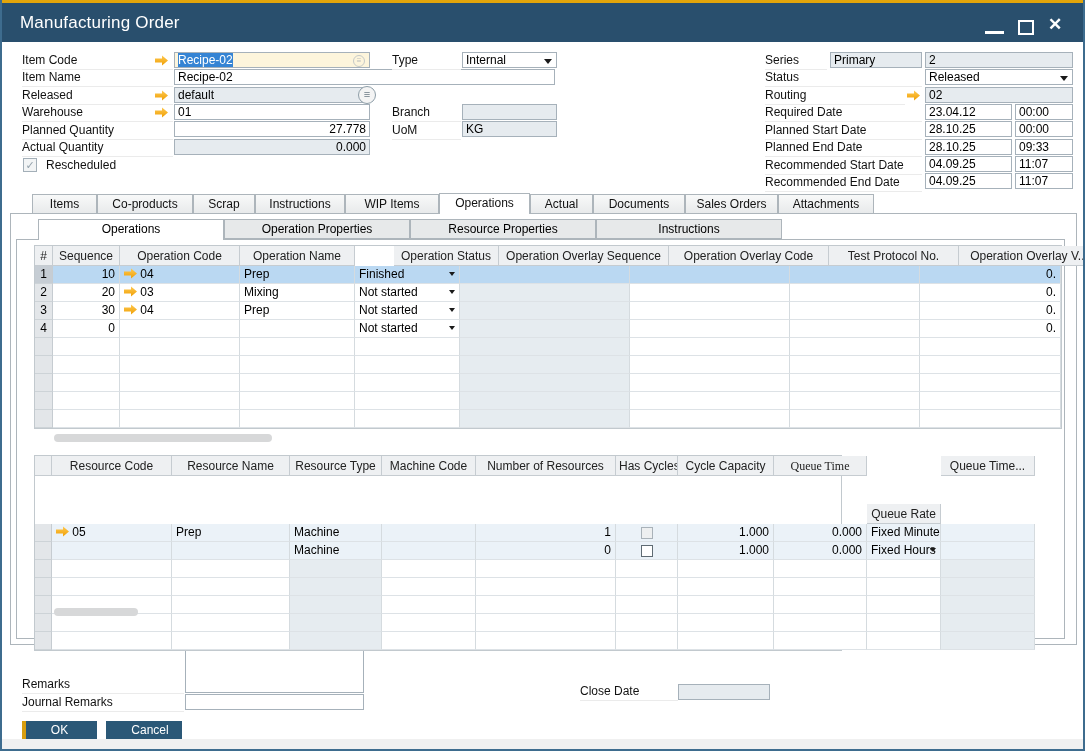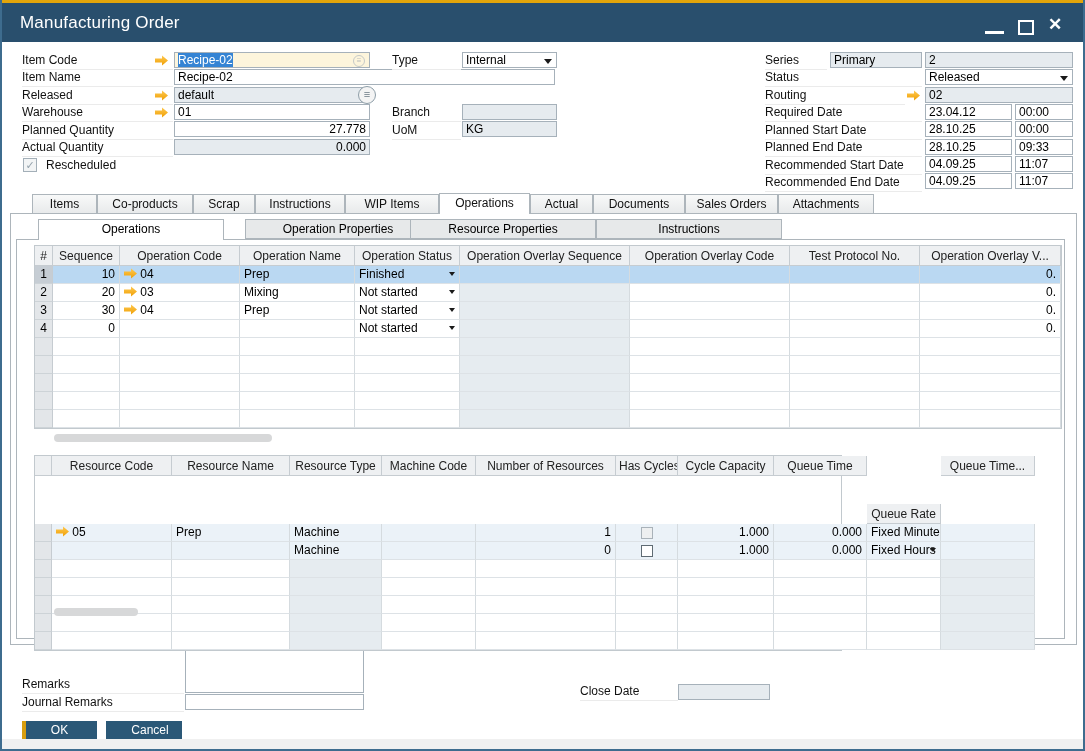--- a/index.html
+++ b/index.html
@@ -165,32 +165,32 @@
       <div class="tab" style="left: 343px; width: 94px;">WIP Items</div>
       <div class="tab active" style="left: 437px; width: 91px; top: 193px;">Operations</div>
       <div class="tab" style="left: 528px; width: 63px;">Actual</div>
       <div class="tab" style="left: 591px; width: 92px;">Documents</div>
       <div class="tab" style="left: 683px; width: 93px;">Sales Orders</div>
       <div class="tab" style="left: 776px; width: 96px;">Attachments</div>
     </div>
   <div class="innerpanel"></div>
   <div id="subtabs">
       <div class="stab active" style="left: 36px; width: 186px;">Operations</div>
-      <div class="stab" style="left: 222px; width: 186px; margin-left: 21px;">Operation Properties</div>
+      <div class="stab" style="left: 222px; width: 186px;">Operation Properties</div>
       <div class="stab" style="left: 408px; width: 186px;">Resource Properties</div>
       <div class="stab" style="left: 594px; width: 186px;">Instructions</div>
     </div>
 
   <div class="grid" style="left:32px;top:245px;width:1028px;" id="opsgrid">
       <div class="g-row">
         <div class="g-h" style="width: 18px;">#</div>
         <div class="g-h" style="width: 67px;">Sequence</div>
         <div class="g-h" style="width: 120px;">Operation Code</div>
         <div class="g-h" style="width: 115px;">Operation Name</div>
-        <div class="g-h" style="width: 105px;">Operation Status</div>
+        <div class="g-h" style="width: 105px; margin-left: 39px;">Operation Status</div>
         <div class="g-h" style="width: 170px;">Operation Overlay Sequence</div>
         <div class="g-h" style="width: 160px;">Operation Overlay Code</div>
         <div class="g-h" style="width: 130px;">Test Protocol No.</div>
         <div class="g-h" style="width: 141px;">Operation Overlay V...</div>
       </div>
       <div class="g-row selrow">
         <div class="g-c rn ctr" style="width: 18px;">1</div>
         <div class="g-c num" style="width: 67px;">10</div>
         <div class="g-c" style="width: 120px;"><span class="larr"></span><span> 04</span></div>
         <div class="g-c" style="width: 115px;">Prep</div>
@@ -294,21 +294,21 @@
   <div class="grid" style="left:32px;top:455px;width:808px;" id="resgrid">
       <div class="g-row">
         <div class="g-h" style="width: 17px;"></div>
         <div class="g-h" style="width: 120px;">Resource Code</div>
         <div class="g-h" style="width: 118px;">Resource Name</div>
         <div class="g-h" style="width: 92px;">Resource Type</div>
         <div class="g-h" style="width: 94px;">Machine Code</div>
         <div class="g-h" style="width: 140px;">Number of Resources</div>
         <div class="g-h" style="width: 62px;">Has Cycles</div>
         <div class="g-h" style="width: 96px;">Cycle Capacity</div>
-        <div class="g-h" style="width: 93px;">Queue Time</div>
+        <div class="g-h" style="width: 93px; font-family: Liberation Serif, serif;">Queue Time</div>
         <div class="g-h" style="width: 74px; margin-top: 48px;">Queue Rate</div>
         <div class="g-h" style="width: 94px;">Queue Time...</div>
       </div>
       <div class="g-row tintrow">
         <div class="g-c rn" style="width: 17px;"></div>
         <div class="g-c" style="width: 120px;"><span class="larr"></span><span> 05</span></div>
         <div class="g-c" style="width: 118px;">Prep</div>
         <div class="g-c" style="width: 92px;">Machine</div>
         <div class="g-c" style="width: 94px;"></div>
         <div class="g-c num" style="width: 140px;">1</div>

